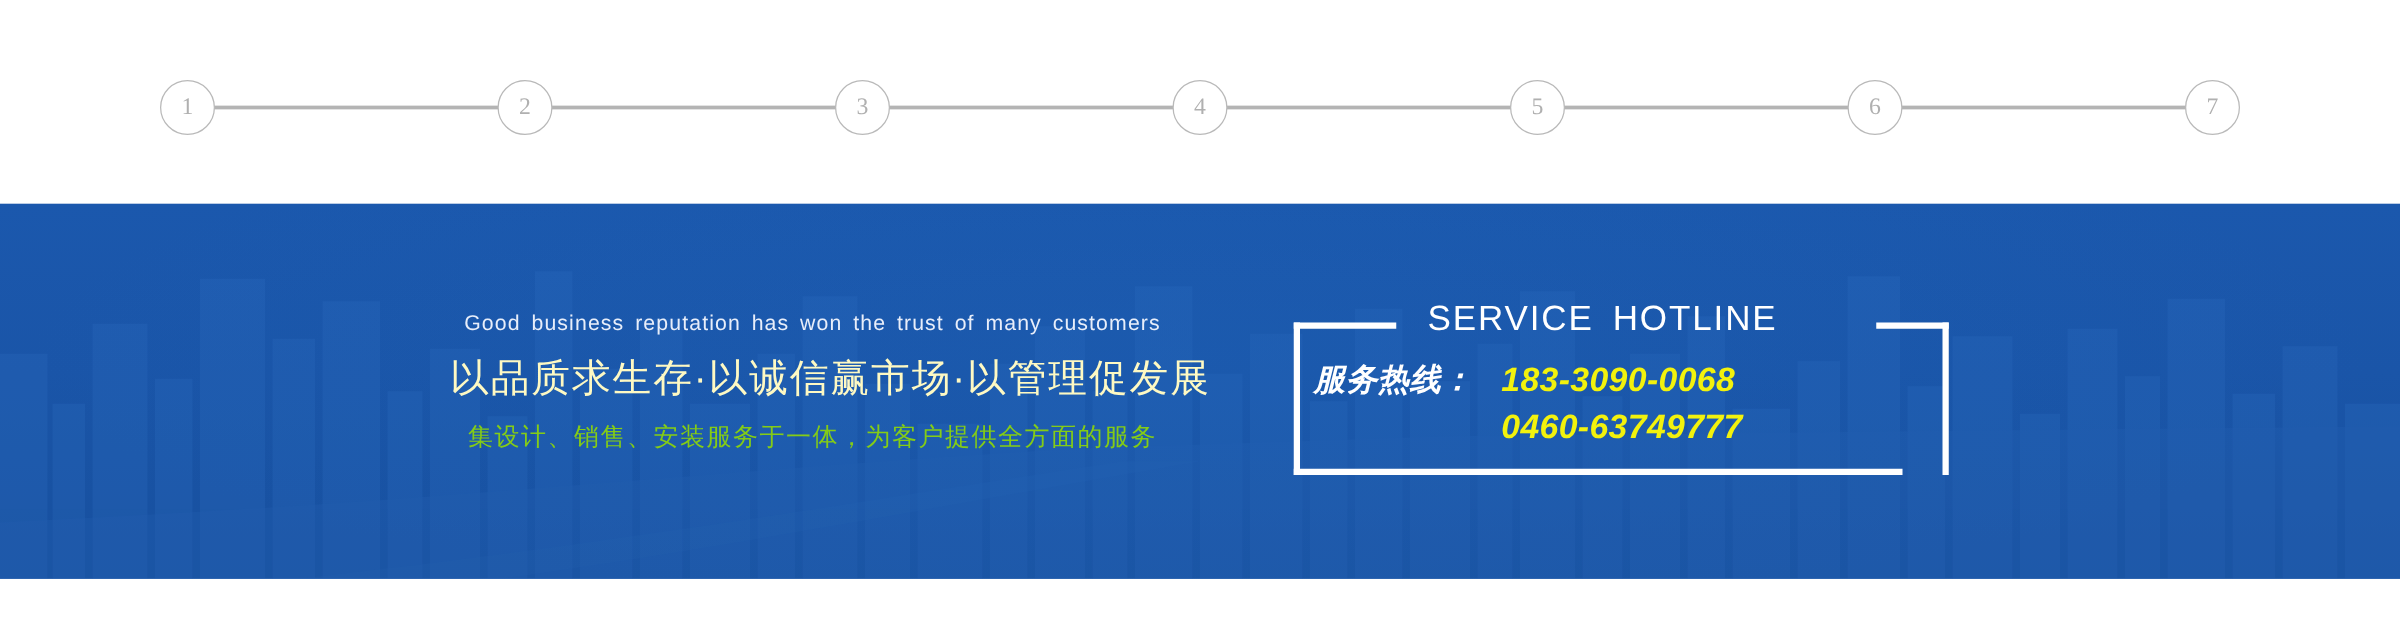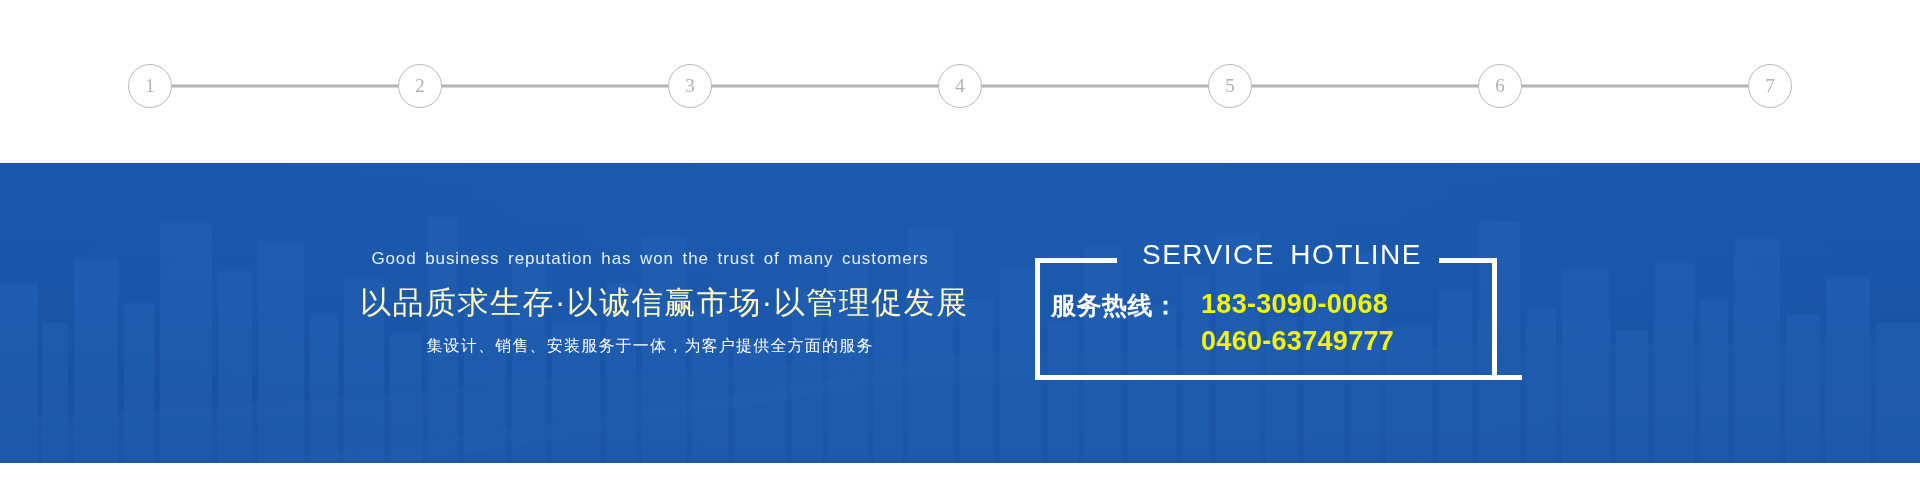--- a/index.html
+++ b/index.html
@@ -98,32 +98,32 @@
     margin-bottom:13px;
   }
   .slogan-cn-main {
     font-size:31px;
     letter-spacing:1.5px;
     color:#fef9c3;
     white-space:nowrap;
     margin-bottom:12px;
   }
   .slogan-cn-sub {
-    font-size:16px;
+    font-size:20px;
     letter-spacing:1.2px;
-    color:#ffffff;
+    color:#84cc16;
     white-space:nowrap;
   }
 
   
   .hotline {
     position:absolute;
     left:1035px;
     top:95px;
-    width:462px;
+    width:524px;
     height:122px;
   }
   .hl-border-left   { position:absolute; left:0;   top:0;    width:5px;  height:122px; background:#fff; }
   .hl-border-right  { position:absolute; right:0;  top:0;    width:5px;  height:122px; background:#fff; }
   .hl-border-bottom { position:absolute; left:0;   bottom:0; width:487px;height:5px;   background:#fff; }
   .hl-border-top-l  { position:absolute; left:0;   top:0;    width:82px; height:5px;   background:#fff; }
   .hl-border-top-r  { position:absolute; right:0;  top:0;    width:58px; height:5px;   background:#fff; }
 
   .hl-title {
     position:absolute;
@@ -139,23 +139,24 @@
   }
   .hl-rows {
     position:absolute;
     left:0;
     top:30px;
     width:487px;
     padding-left:16px;
   }
   .hl-row {
     display:flex;
-    align-items:flex-end;
+    align-items:center;
     white-space:nowrap;
     line-height:1.22;
+    font-style:italic;
   }
   .hl-label {
     display:inline-block;
     width:150px;
     font-size:25px;
     font-weight:bold;
     color:#ffffff;
     letter-spacing:.5px;
   }
   .hl-num {

